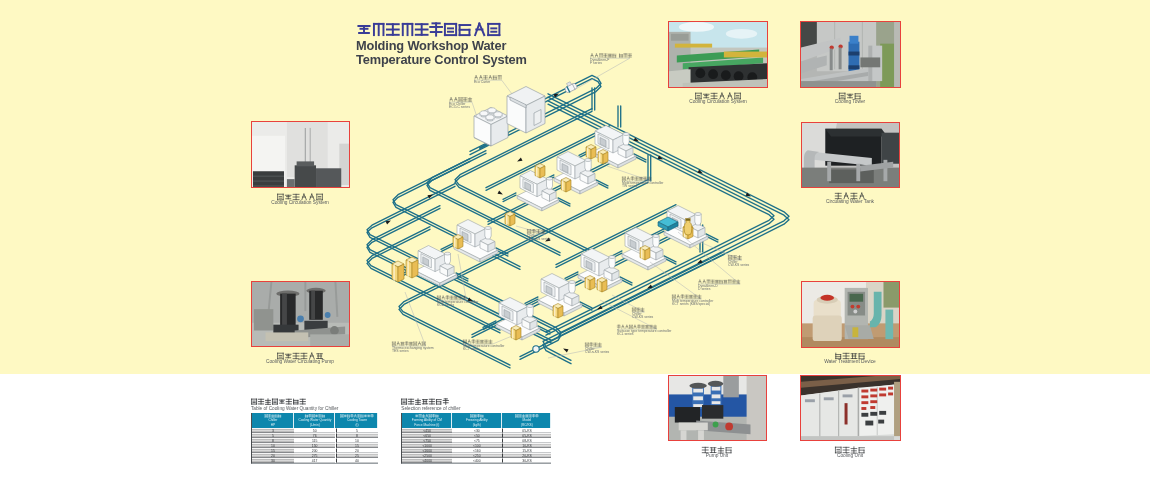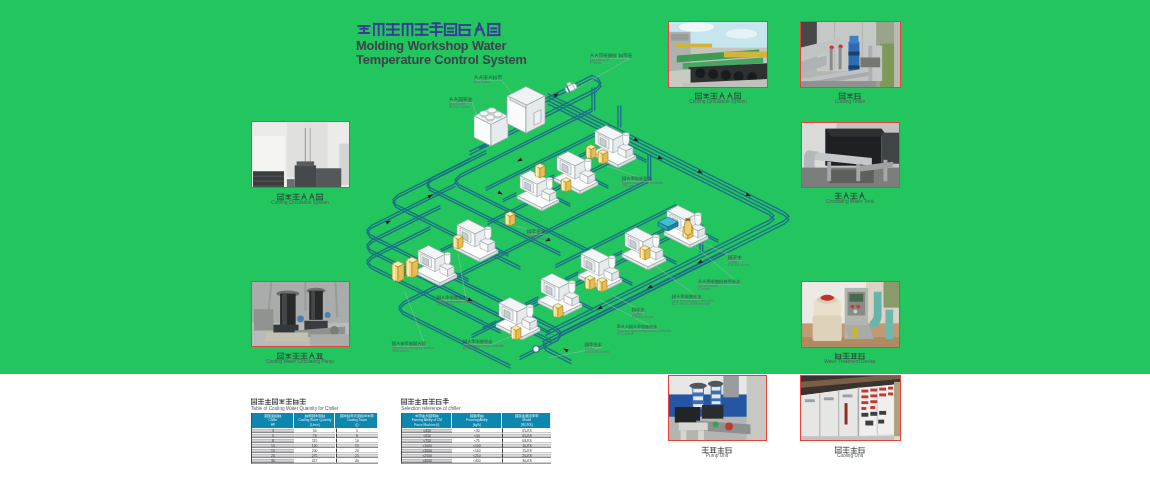--- a/index.html
+++ b/index.html
@@ -1,16 +1,16 @@
 <!DOCTYPE html>
 <html><head><meta charset="utf-8">
 <style>
 html,body{margin:0;padding:0;background:#fff;width:1150px;height:480px;overflow:hidden;}
 *{font-family:"Liberation Sans",sans-serif;}
-#page{position:relative;width:1150px;height:374px;background:#22c55e;}
+#page{position:relative;width:1150px;height:374px;background:#fef9c3;}
 </style></head>
 <body>
 <div id="page">
 
 <div style="position:absolute;left:356px;top:18px;">
 
 <svg width="220" height="20">
         <g stroke="#393c97" stroke-width="1.95" stroke-linecap="square">
           <line x1="2.40" y1="8.00" x2="13.60" y2="8.00"></line>
           <line x1="8.00" y1="8.00" x2="8.00" y2="15.00"></line>

